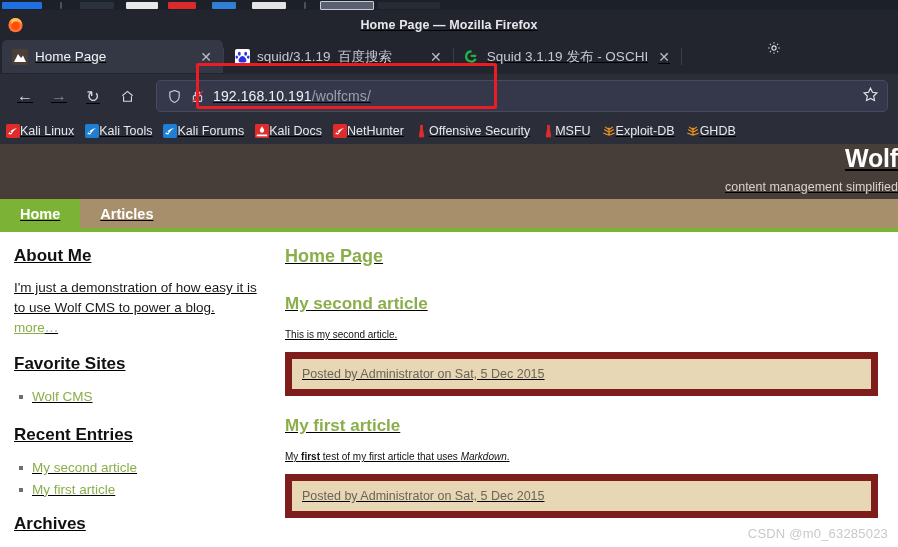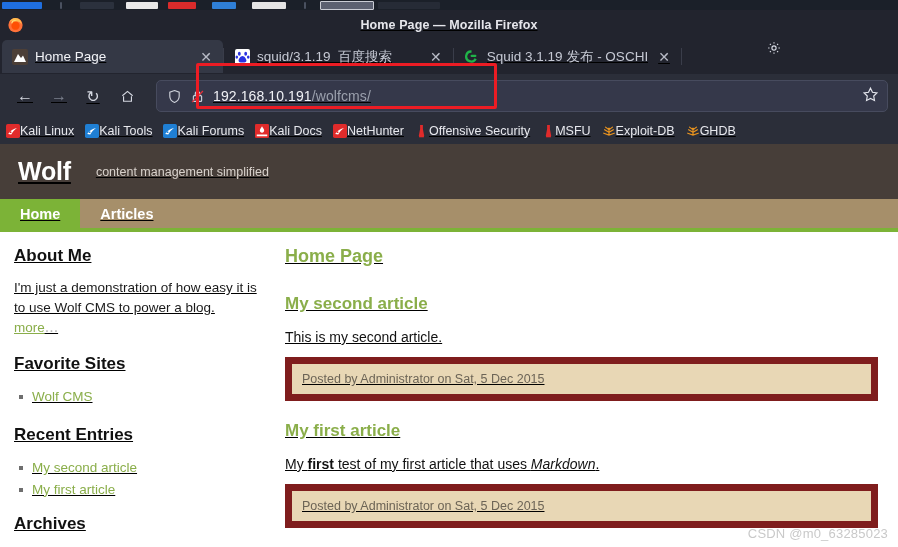--- a/index.html
+++ b/index.html
@@ -175,23 +175,24 @@
   
   .page {
     position: relative;
     height: 403px;
     background: #ffffff;
     overflow: hidden;
   }
   .site-header {
     height: 55px;
     background: #473e39;
-    display: flex; align-items: center;
+    display: flex; align-items: flex-end;
     padding-left: 18px;
-    gap: 25px;
+    gap: 7px;
+    flex-direction: column;
   }
   .site-logo {
     color: #ffffff;
     font-size: 25px;
     font-weight: bold;
     letter-spacing: -.2px;
   }
   .site-tagline {
     color: #d9d2cc;
     font-size: 12.5px;
@@ -251,21 +252,21 @@
     font-weight: bold;
     margin-bottom: 27px;
   }
   .art-title {
     color: #8aae4a;
     font-size: 17px;
     font-weight: bold;
     margin-bottom: 15px;
   }
   .art-body {
-    font-size: 14px;
+    font-size: 10px;
     color: #111;
     margin-bottom: 12px;
   }
   .art-meta {
     background: #e8d7b5;
     border: 7px solid #7f1d1d;
     color: #6c6456;
     font-size: 12.5px;
     padding: 8px 10px;
     margin-bottom: 20px;

